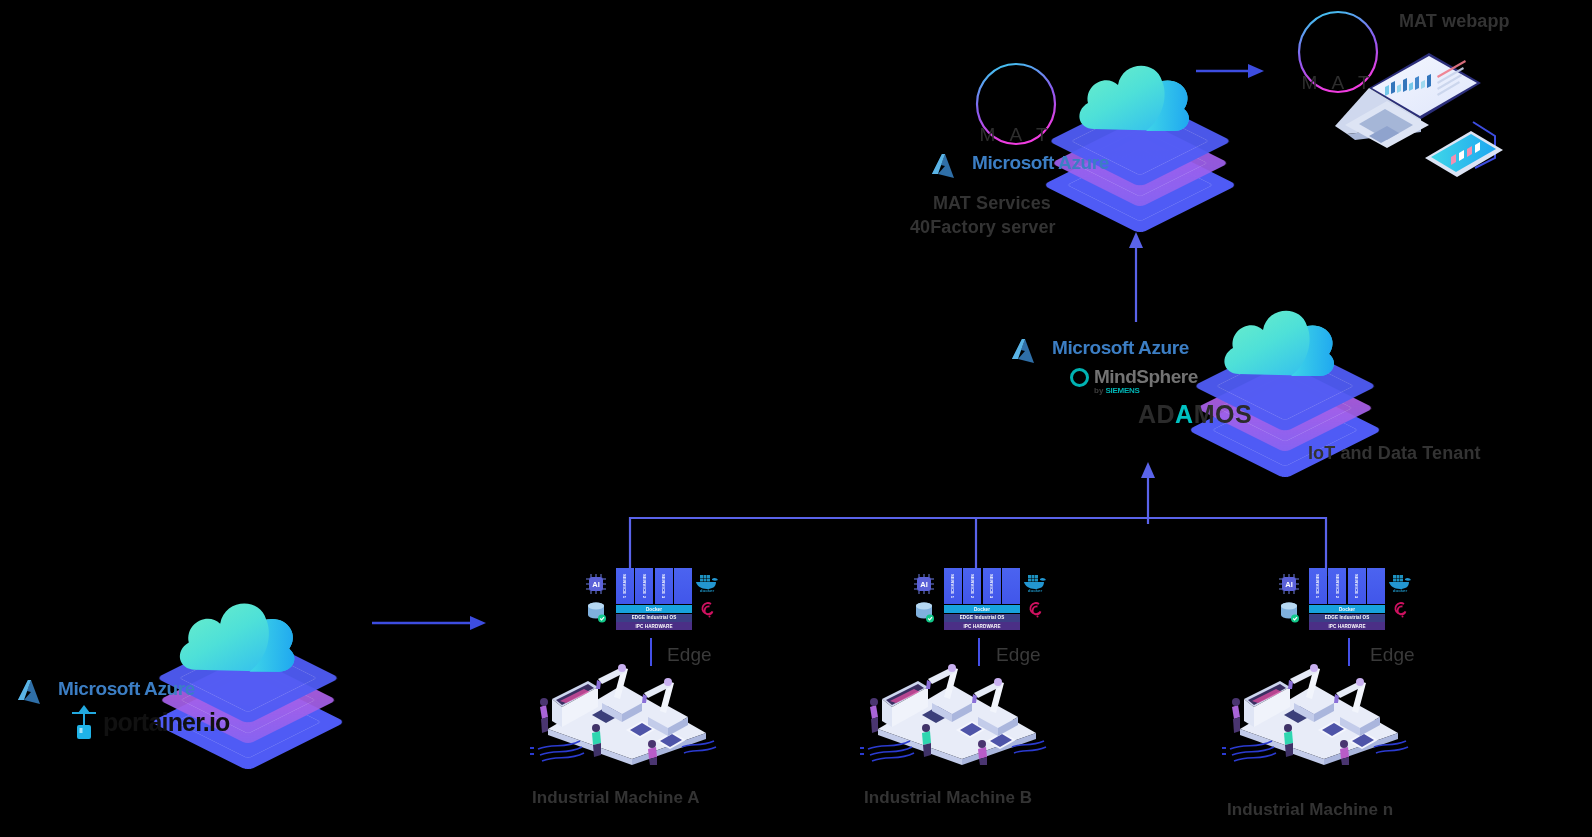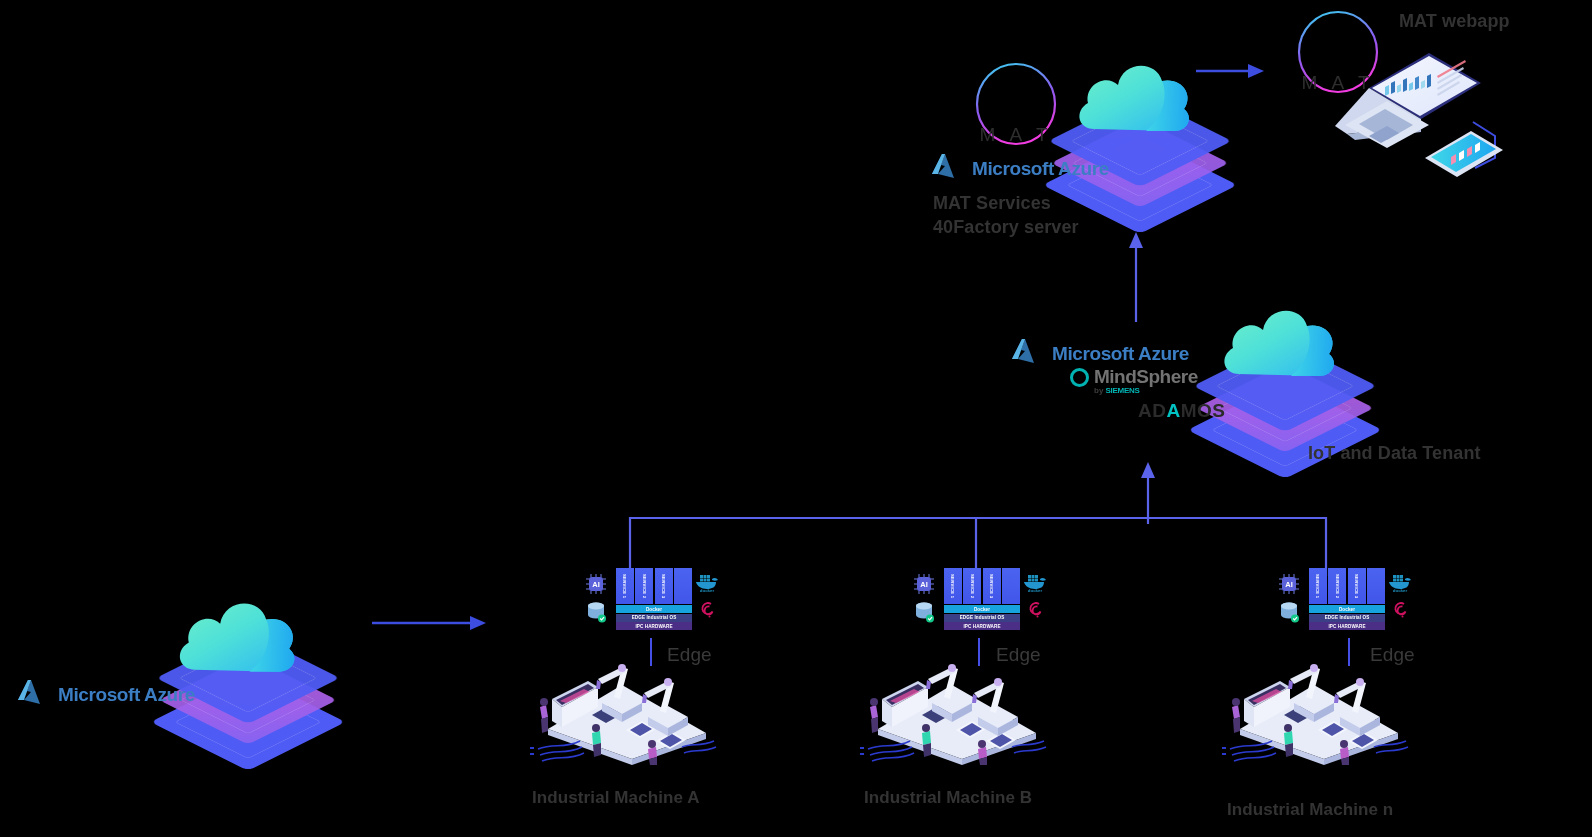--- a/index.html
+++ b/index.html
@@ -49,36 +49,36 @@
   .matring .ringsvg { position:absolute; inset:0; }
   .matring .mattxt {
     position:relative;
     color:#2e2e2e;
     font-size:19px;
     letter-spacing:5px;
     font-weight:400;
   }
 
   
-  .azure { position:absolute; display:flex; align-items:flex-end; gap:6px; }
+  .azure { position:absolute; display:flex; align-items:flex-start; gap:6px; }
   .azure .azname {
     color:#3c7ec4; font-size:19px; font-weight:700; letter-spacing:-.4px;
     white-space:nowrap;
   }
   .mindsphere { position:absolute; display:flex; align-items:flex-start; gap:5px; }
   .mindsphere .ms-o {
     width:19px; height:19px; border-radius:50%;
     border:3.5px solid #00b3b3; margin-top:2px;
   }
   .mindsphere .ms-wrap { display:flex; flex-direction:column; }
   .mindsphere .ms-name { color:#737373; font-size:19px; font-weight:700; letter-spacing:-.5px; }
   .mindsphere .ms-by { font-size:8px; color:#3d3d3d; font-weight:700; margin-top:-2px; }
   .mindsphere .ms-by b { color:#00b3b3; letter-spacing:-.3px; }
   .adamos {
-    position:absolute; color:#2b2b2b; font-size:19px; font-weight:800;
+    position:absolute; color:#2b2b2b; font-size:25px; font-weight:800;
     letter-spacing:.5px; white-space:nowrap;
   }
   .adamos .hl { color:#00c2c2; }
 
   .portainer { position:absolute; display:flex; align-items:center; gap:3px; }
   .portainer .pname { color:#111; font-size:25px; font-weight:700; letter-spacing:-.8px; }
 
   
   .conn { position:absolute; }
   .conn svg { display:block; overflow:visible; }
@@ -179,21 +179,21 @@
   <div class="azure" style="left:932px; top:152px;">
     <svg width="34" height="28" viewBox="0 0 34 28">
       <path d="M13 2 L4 22 L0 22 L10 2 Z" fill="#4a9fd8"></path>
       <path d="M13 2 L22 26 L6 22 L13 14 L9 13 Z" fill="#2f6fa8"></path>
       <path d="M13 2 L10 2 L0 22 L6 22 Z" fill="#5ab4e6"></path>
     </svg>
     <span class="azname">Microsoft Azure</span>
   </div>
 
   <div class="lbl big" style="left:933px; top:193px;">MAT Services</div>
-  <div class="lbl big" style="left:933px; top:217px;">40Factory server</div>
+  <div class="lbl big" style="left:910px; top:217px;">40Factory server</div>
 
   <div class="matring" style="left:1297px; top:10px; width:82px; height:84px;">
     <svg class="ringsvg" viewBox="0 0 82 84">
       <ellipse cx="41" cy="42" rx="39" ry="40" fill="none" stroke="url(#ringg)" stroke-width="2.2"></ellipse>
     </svg>
     <span class="mattxt">M A T</span>
   </div>
 
   <div class="lbl big" style="left:1399px; top:11px;">MAT webapp</div>
 
@@ -339,20 +339,30 @@
 
   <div class="azure" style="left:18px; top:678px;">
     <svg width="34" height="28" viewBox="0 0 34 28">
       <path d="M13 2 L4 22 L0 22 L10 2 Z" fill="#4a9fd8"></path>
       <path d="M13 2 L22 26 L6 22 L13 14 L9 13 Z" fill="#2f6fa8"></path>
       <path d="M13 2 L10 2 L0 22 L6 22 Z" fill="#5ab4e6"></path>
     </svg>
     <span class="azname">Microsoft Azure</span>
   </div>
 
+  <div class="portainer" style="left:68px; top:703px;">
+    <svg width="32" height="38" viewBox="0 0 32 38">
+      <line x1="16" y1="4" x2="16" y2="30" stroke="#22a9e0" stroke-width="2"></line>
+      <line x1="4" y1="10" x2="28" y2="10" stroke="#22a9e0" stroke-width="2"></line>
+      <path d="M16 2 L10 10 L22 10 Z" fill="#22a9e0"></path>
+      <rect x="9" y="22" width="14" height="14" rx="2" fill="#1fb3e8"></rect>
+      <rect x="11.5" y="25" width="3" height="5" fill="#fff" opacity=".6"></rect>
+    </svg>
+    <span class="pname">portainer.io</span>
+  </div>
 
   <div class="conn" style="left:372px; top:610px;">
     <svg width="116" height="24" viewBox="0 0 116 24">
       <line x1="0" y1="13" x2="100" y2="13" stroke="#3d4de0" stroke-width="2.4"></line>
       <path d="M98 6 L114 13 L98 20 Z" fill="#3d4de0"></path>
     </svg>
   </div>
 
   <div class="edgestack" style="left:582px; top:568px;">
     <div class="es-services">

